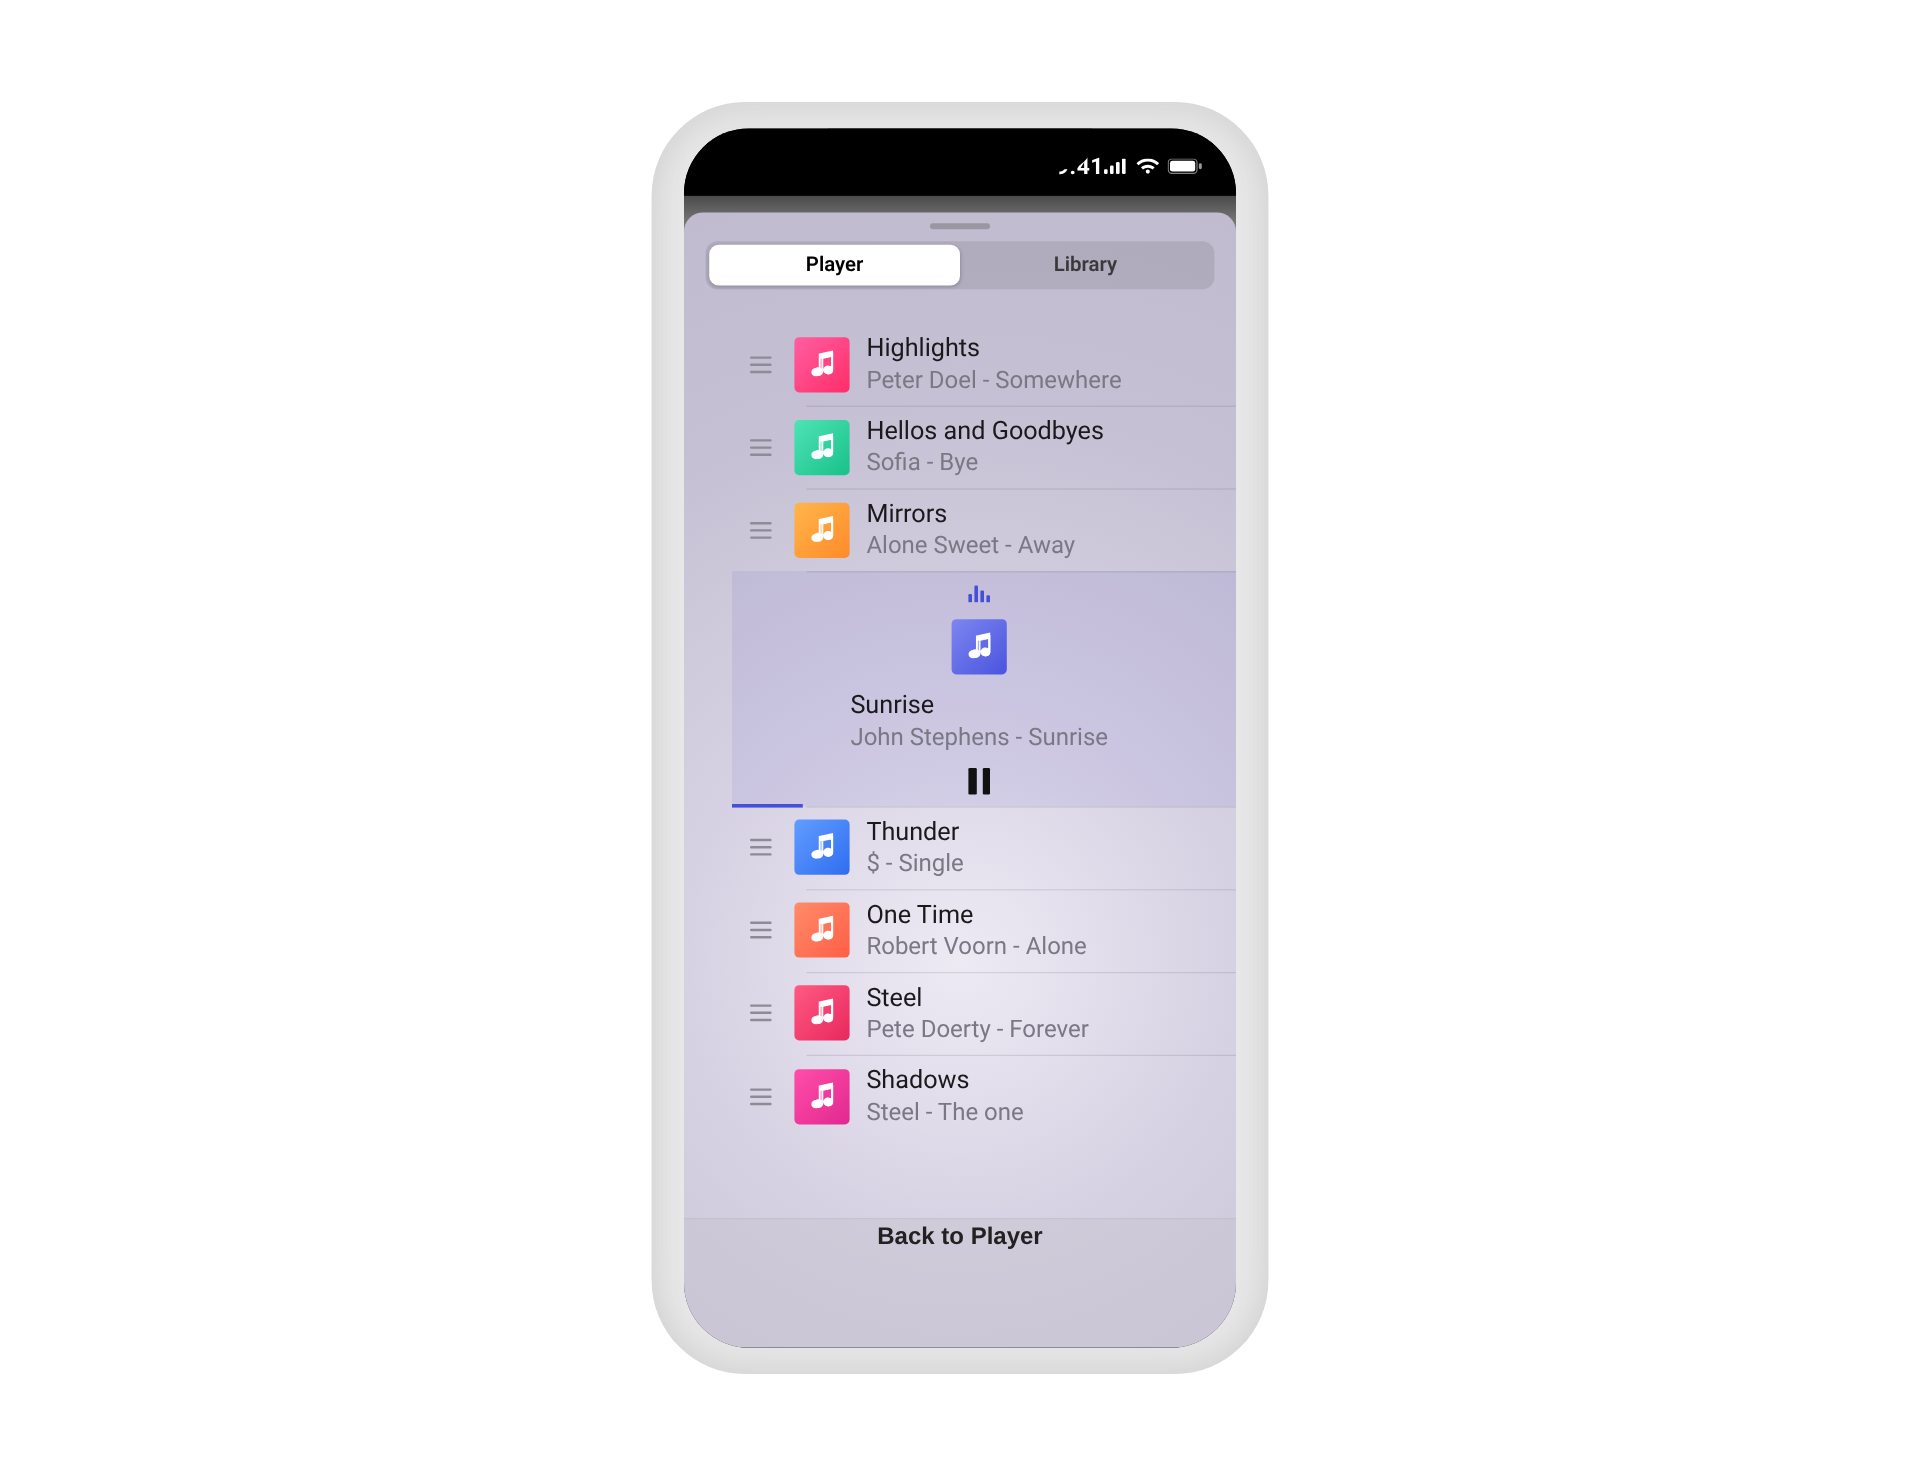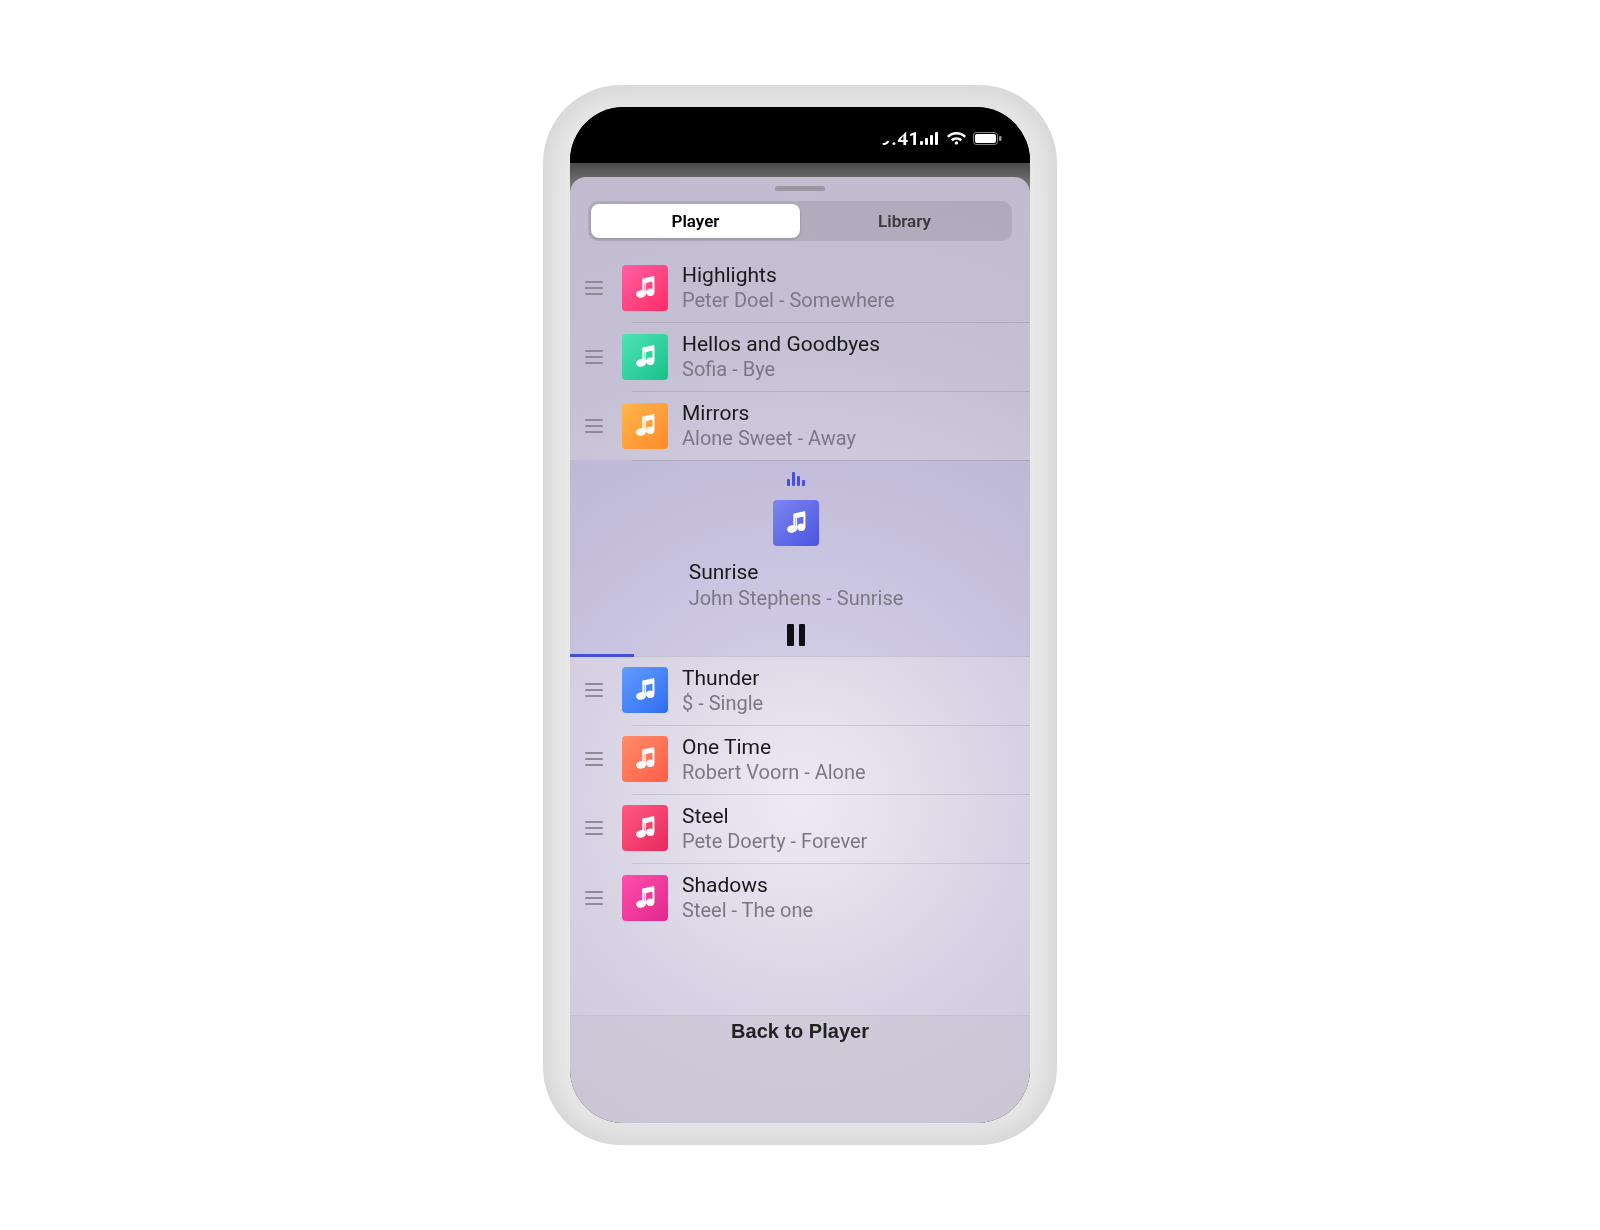--- a/index.html
+++ b/index.html
@@ -96,21 +96,21 @@
   }
   .grabber {
     width: 50px;
     height: 5px;
     border-radius: 3px;
     background: #9a97a3;
     margin: 9px auto 10px;
   }
   
   .segmented {
-    margin: 0 18px 12px;
+    margin: 0 18px 28px;
     height: 40px;
     background: rgba(120,118,130,0.24);
     border-radius: 10px;
     display: flex;
     padding: 3px;
     gap: 0;
   }
   .segment {
     flex: 1;
     border-radius: 8px;
@@ -123,20 +123,21 @@
   }
   .segment.selected {
     background: #ffffff;
     color: #000;
     box-shadow: 0 1px 3px rgba(0,0,0,0.18);
   }
 
   .list {
     flex: 1;
     overflow: hidden;
+    padding-left: 40px;
   }
   .row {
     position: relative;
     display: flex;
     align-items: center;
     padding: 10px 18px 10px 10px;
     gap: 14px;
   }
   .row + .row::before {
     content: "";

